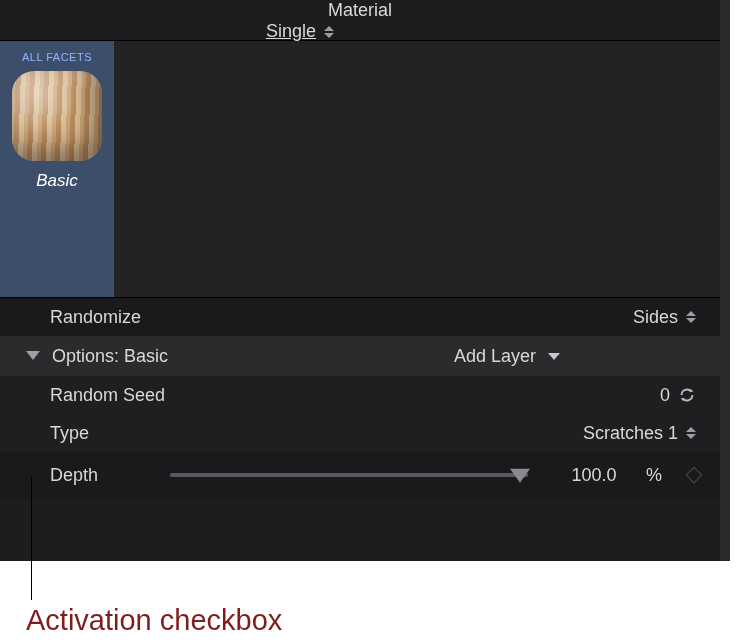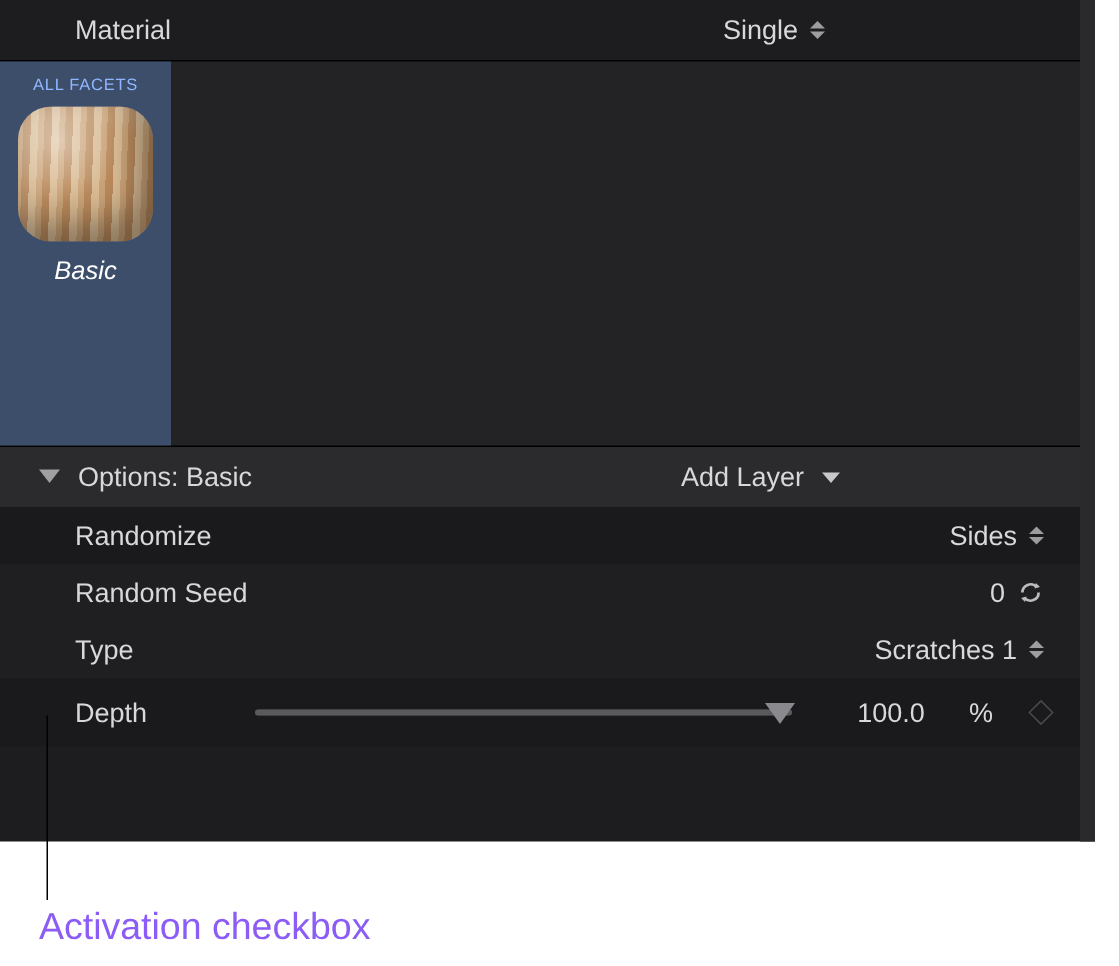--- a/index.html
+++ b/index.html
@@ -67,26 +67,27 @@
     border-top: 9px solid #a0a0a4;
     position: absolute;
     left: 26px; top: 15px;
   }
 
   
   .material-header {
     height: 40px;
     display: flex;
     align-items: center;
-    padding: 0 50px;
+    padding: 0 72px;
     background: #1d1d1f;
+    flex-direction: column;
   }
   .material-header .label { flex: 0 0 auto; }
   .material-header .spacer { flex: 1; }
-  .material-header .value-cell { padding-right: 120px; }
+  .material-header .value-cell { padding-right: 120px; text-decoration: underline; }
 
   
   .facets-block {
     display: flex;
     background: #232326;
     height: 258px;
     padding: 0;
     border-top: 1px solid #000;
     border-bottom: 1px solid #000;
   }
@@ -193,22 +194,22 @@
     left: 31px;
     top: 477px;
     width: 1px;
     height: 123px;
     background: #000;
   }
   .callout-text {
     position: absolute;
     left: 26px;
     top: 604px;
-    font-size: 25px;
-    color: #8b5cf6;
+    font-size: 29px;
+    color: #7f1d1d;
     background: #fff;
   }
 </style>
 </head>
 <body>
 
 <div class="panel">
 
   <div class="material-header">
     <span class="label">Material</span>
@@ -223,39 +224,39 @@
   </div>
 
   <div class="facets-block">
     <div class="facet-tab">
       <div class="facet-tab-title">ALL FACETS</div>
       <div class="swatch"></div>
       <div class="swatch-name">Basic</div>
     </div>
   </div>
 
-  <div class="row options-header">
-    <span class="disclosure-tri"></span>
-    <span class="label">Options: Basic</span>
-    <span class="spacer"></span>
-    <div class="value-cell">
-      <span>Add Layer</span>
-      <span class="dd-icon"></span>
-    </div>
-  </div>
-
   <div class="row alt">
     <span class="label">Randomize</span>
     <span class="spacer"></span>
     <div class="value-cell">
       <span>Sides</span>
       <span class="updown-icon">
           <span class="t"></span>
           <span class="b"></span>
         </span>
+    </div>
+  </div>
+
+  <div class="row options-header">
+    <span class="disclosure-tri"></span>
+    <span class="label">Options: Basic</span>
+    <span class="spacer"></span>
+    <div class="value-cell">
+      <span>Add Layer</span>
+      <span class="dd-icon"></span>
     </div>
   </div>
 
   <div class="row dark">
     <span class="label">Random Seed</span>
     <span class="spacer"></span>
     <div class="value-cell">
       <span>0</span>
       <span class="refresh-icon">
         <svg viewBox="0 0 20 20">

